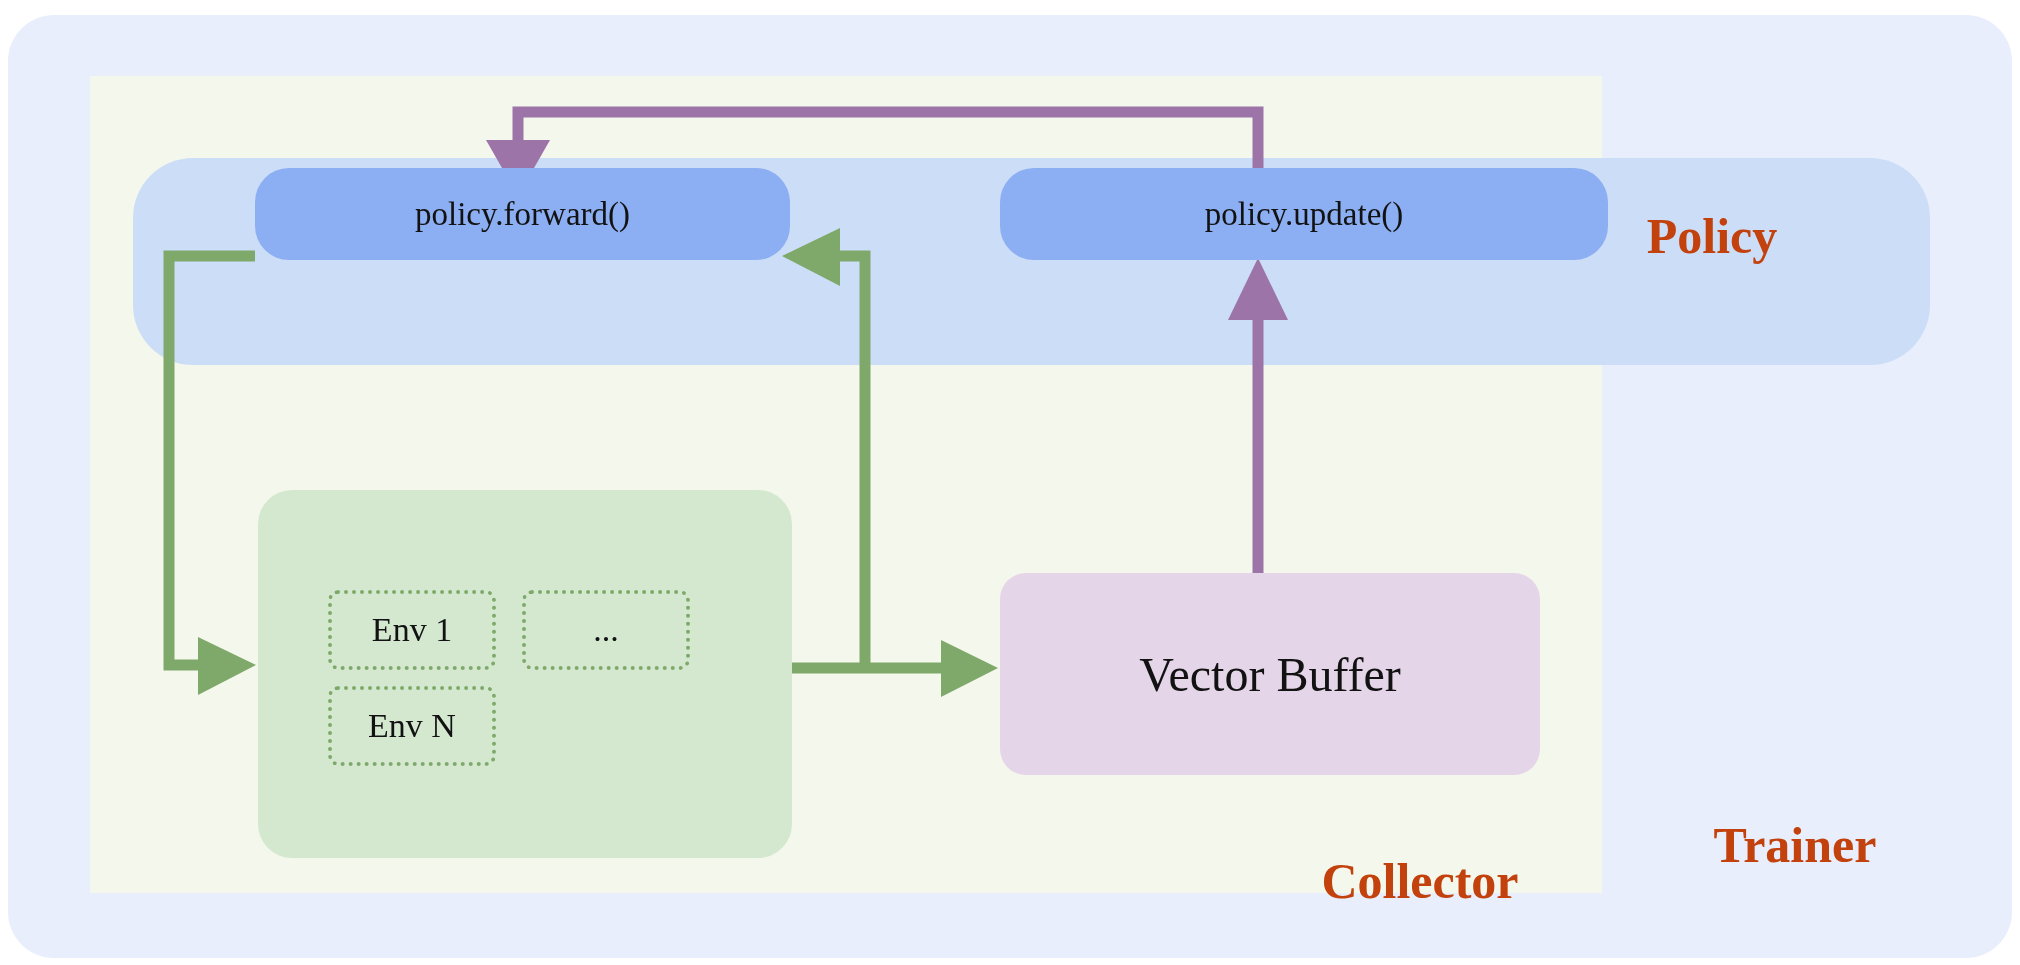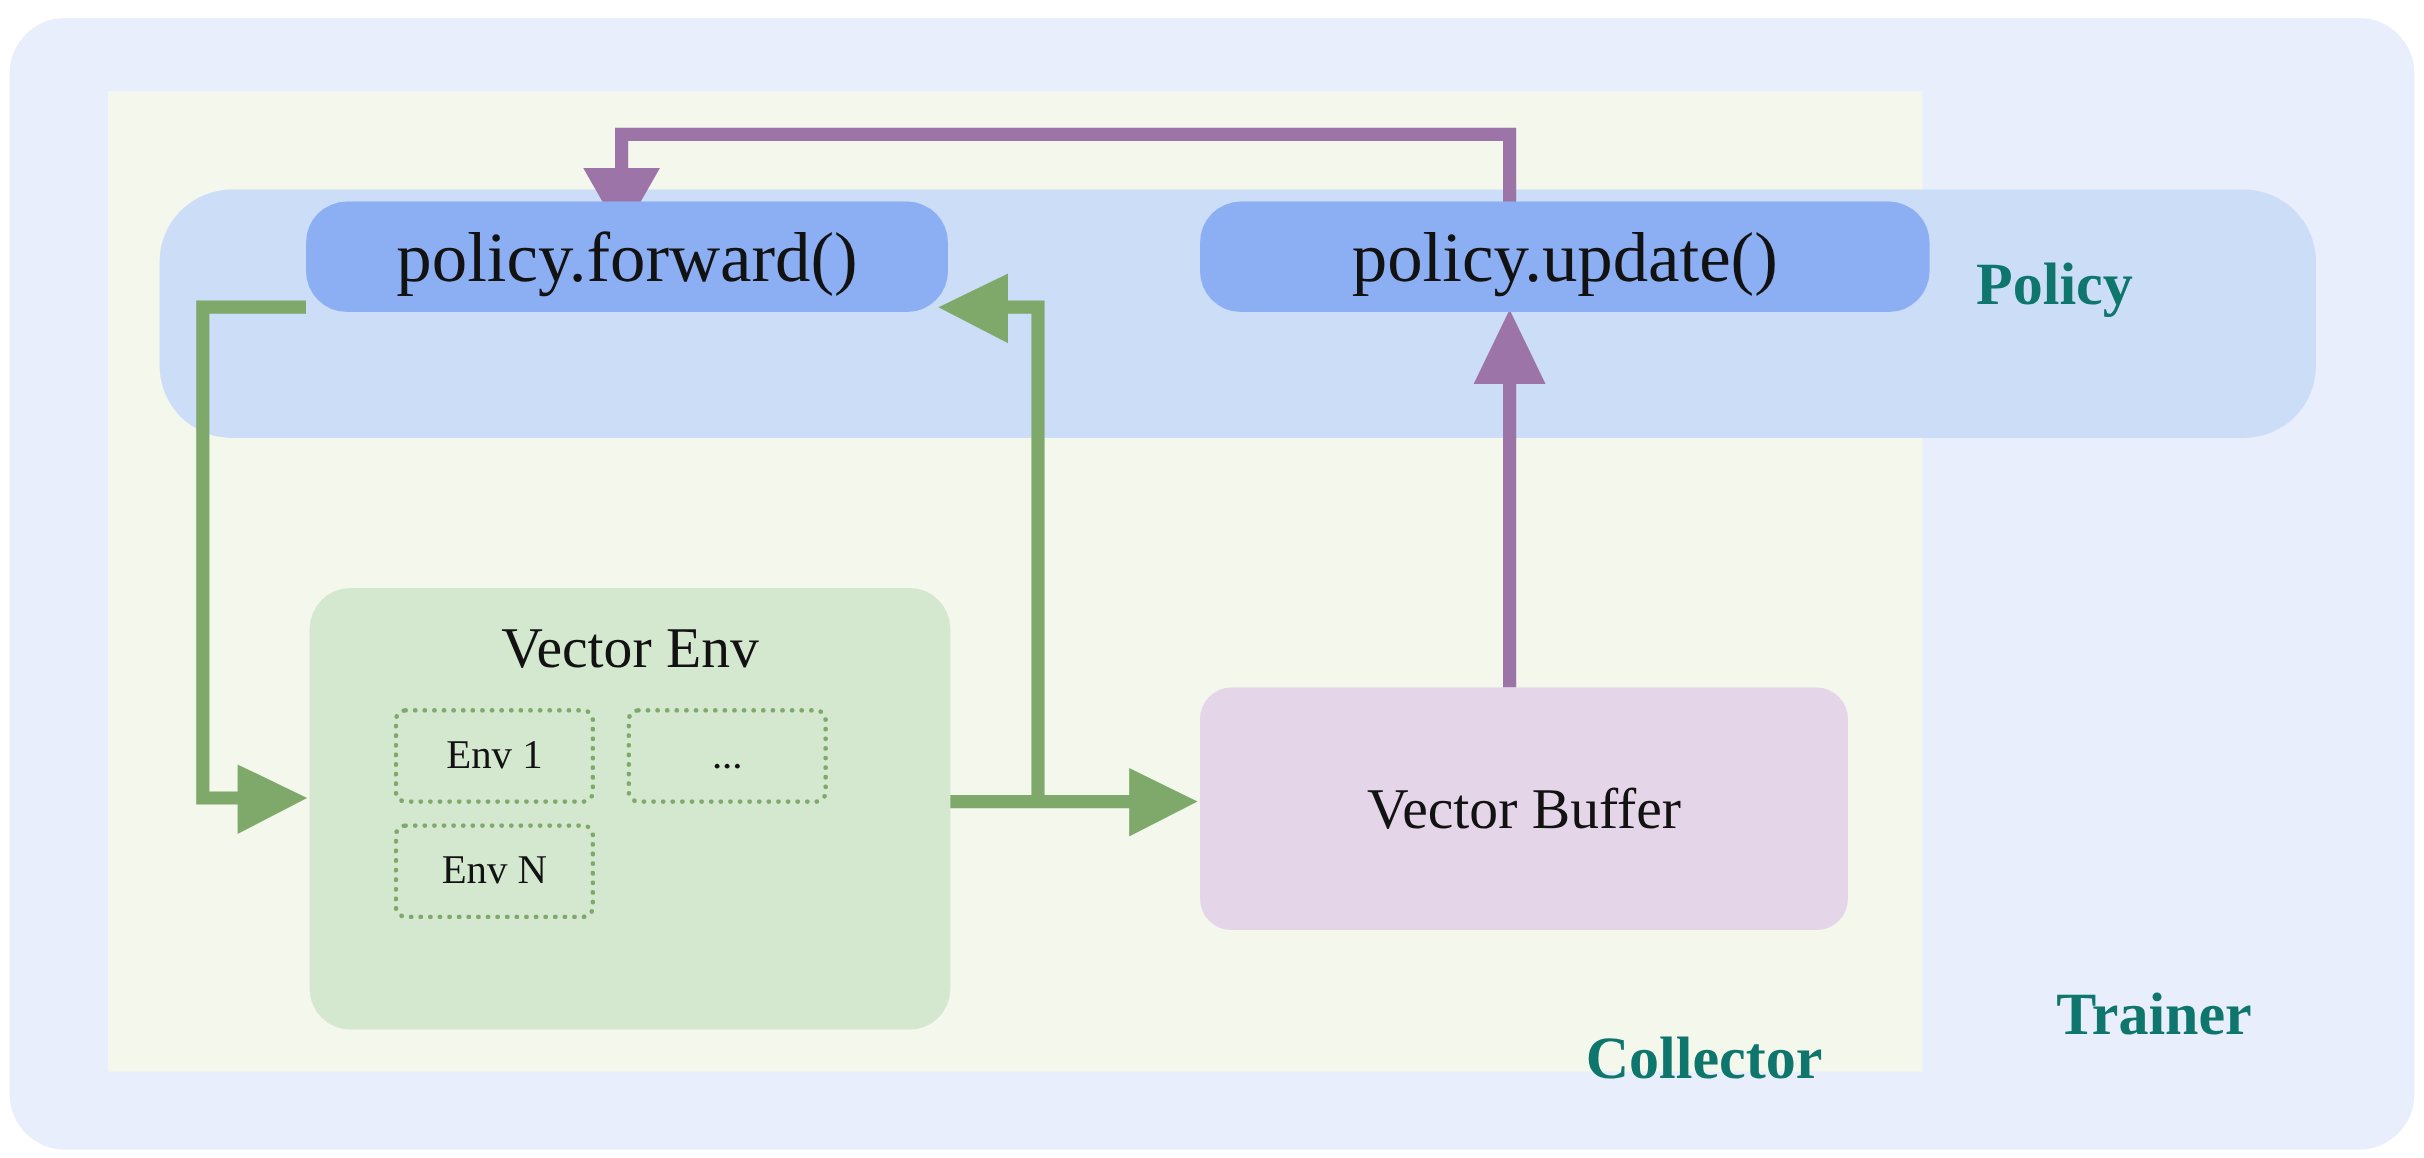--- a/index.html
+++ b/index.html
@@ -22,21 +22,21 @@
     left:133px; top:158px; width:1797px; height:207px;
     background:#ccddf7; border-radius:60px;
   }
 
   
   .pill{
     background:#8caef2;
     border-radius:34px;
     display:flex; align-items:center; justify-content:center;
     color:#121212;
-    font-size:59px;
+    font-size:33px;
     font-family:"Liberation Serif",serif;
     white-space:nowrap;
   }
   #policy-forward{ left:255px; top:168px; width:535px; height:92px; }
   #policy-update { left:1000px; top:168px; width:608px; height:92px; }
 
   
   #vector-env{
     left:258px; top:490px; width:534px; height:368px;
     background:#d4e8d0; border-radius:34px;
@@ -62,21 +62,21 @@
     background:#e5d5e8; border-radius:26px;
     display:flex; align-items:center; justify-content:center;
     font-size:48px; color:#121212;
   }
 
   
   .section-label{
     font-family:"Liberation Serif",serif;
     font-weight:bold;
     font-size:50px;
-    color:#0f766e;
+    color:#c2410c;
     white-space:nowrap;
   }
   #policy-label   { left:1712px; top:236px; transform:translate(-50%,-50%); }
   #collector-label{ left:1420px; top:845px; transform:translate(-50%,-50%);margin-top:36px; }
   #trainer-label  { left:1795px; top:845px; transform:translate(-50%,-50%); }
 
   
   #arrows{ left:0; top:0; width:2020px; height:965px; pointer-events:none; }
 </style>
 </head>
@@ -116,21 +116,20 @@
       <path d="M 865 668 L 865 256 L 826 256" fill="none" stroke="#7fa96a" stroke-width="11" stroke-linecap="butt" stroke-linejoin="miter"></path>
       <polygon points="782,256 840,228 840,286" fill="#7fa96a"></polygon>
     </g>
   </svg>
 
   <div class="abs pill" id="policy-forward">policy.forward()</div>
 
   <div class="abs pill" id="policy-update">policy.update()</div>
 
   <div class="abs" id="vector-env">
-    <div id="vector-env-title">Vector Env</div>
     <div class="env-grid">
       <div class="env-cell">Env 1</div>
       <div class="env-cell">...</div>
       <div class="env-cell">Env N</div>
     </div>
   </div>
 
   <div class="abs" id="vector-buffer">Vector Buffer</div>
 
   <div class="abs section-label" id="policy-label">Policy</div>

